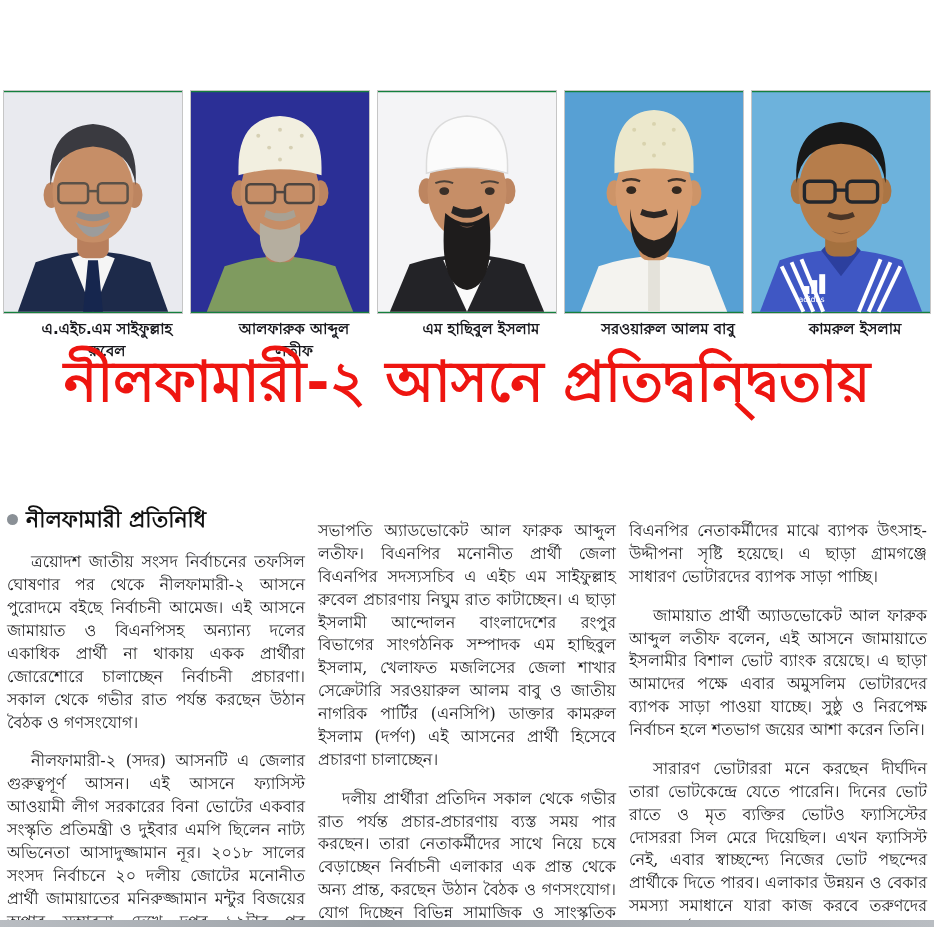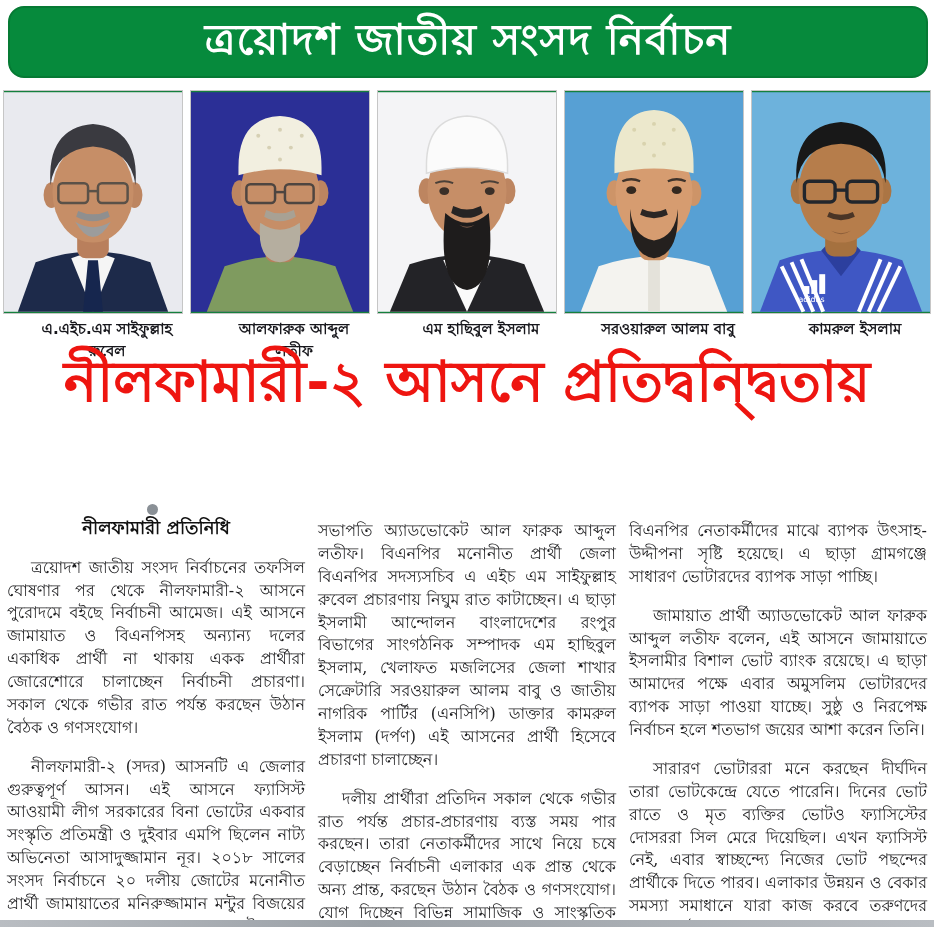--- a/index.html
+++ b/index.html
@@ -26,36 +26,33 @@
     color:var(--headline-red,#ee1510);font-weight:800;line-height:1.3;}
   .headline .h-line1{font-size:56px;}
   .headline .h-line2{font-size:56px;}
 
   
   .article{position:absolute;left:7px;top:504px;width:920px;display:flex;gap:13px;}
   .col{flex:1;min-width:0;font-size:16px;line-height:1.43;text-align:justify;
     color:#1c1c1e;font-family:"DejaVu Serif",serif;}
   .col p{margin:16px 0 1px 0;}
   .col p.ind{text-indent:24px;}
-  .dateline{font-weight:700;font-size:18px;margin-bottom:5px;color:#111;
-    display:flex;align-items:center;font-family:"DejaVu Sans",sans-serif;flex-direction:column;}
+  .dateline{font-weight:700;font-size:22px;margin-bottom:5px;color:#111;
+    display:flex;align-items:center;font-family:"DejaVu Sans",sans-serif;}
   .bullet{display:inline-block;width:11px;height:11px;border-radius:50%;
     background:#8a9096;margin-right:8px;flex:none;}
 
   .bottom-strip{position:absolute;left:0;top:920px;width:934px;height:7px;
     background:linear-gradient(90deg,#b9bdc2 0%,#9aa0a6 40%,#b9bdc2 100%);}
 </style>
 </head>
 <body>
 
 <div class="page">
 
-  <div class="banner">
-    <span class="banner-title">ত্রয়োদশ জাতীয় সংসদ নির্বাচন</span>
-  </div>
 
   <div class="photo-row">
 
     <figure class="candidate">
       <div class="photo">
         <svg viewBox="0 0 180 222">
           <rect x="0" y="0" width="180" height="222" fill="#e9eaef"></rect>
           <path d="M14 222 L32 172 Q90 150 148 172 L166 222 Z" fill="#1d2a4a"></path>
           <path d="M68 168 L90 222 L112 168 Q90 158 68 168 Z" fill="#f5f5f5"></path>
           <path d="M85 170 L95 170 L100 222 L80 222 Z" fill="#16264e"></path>

